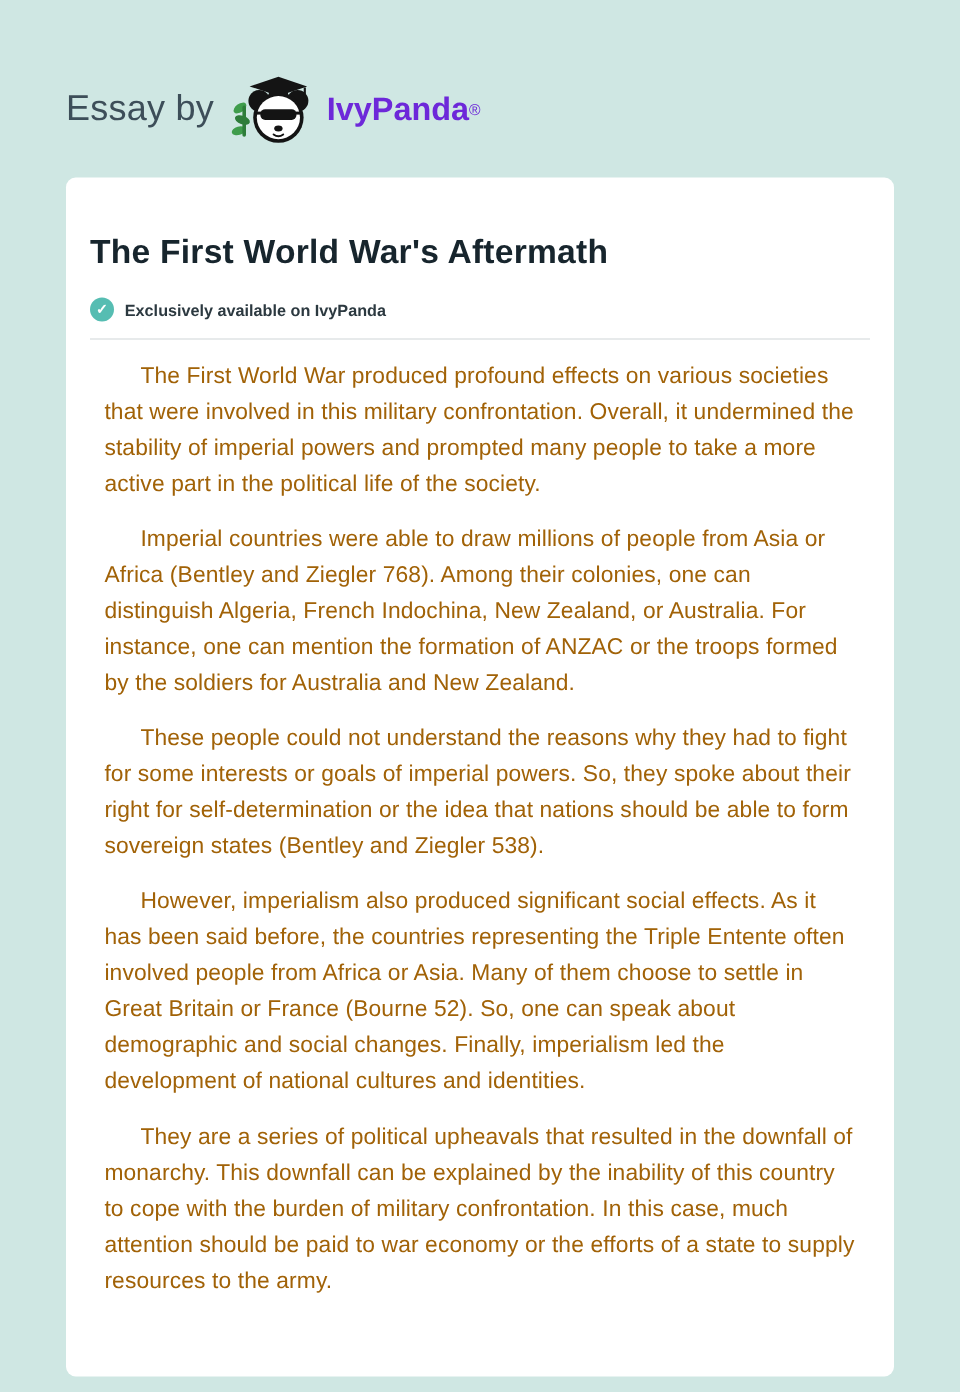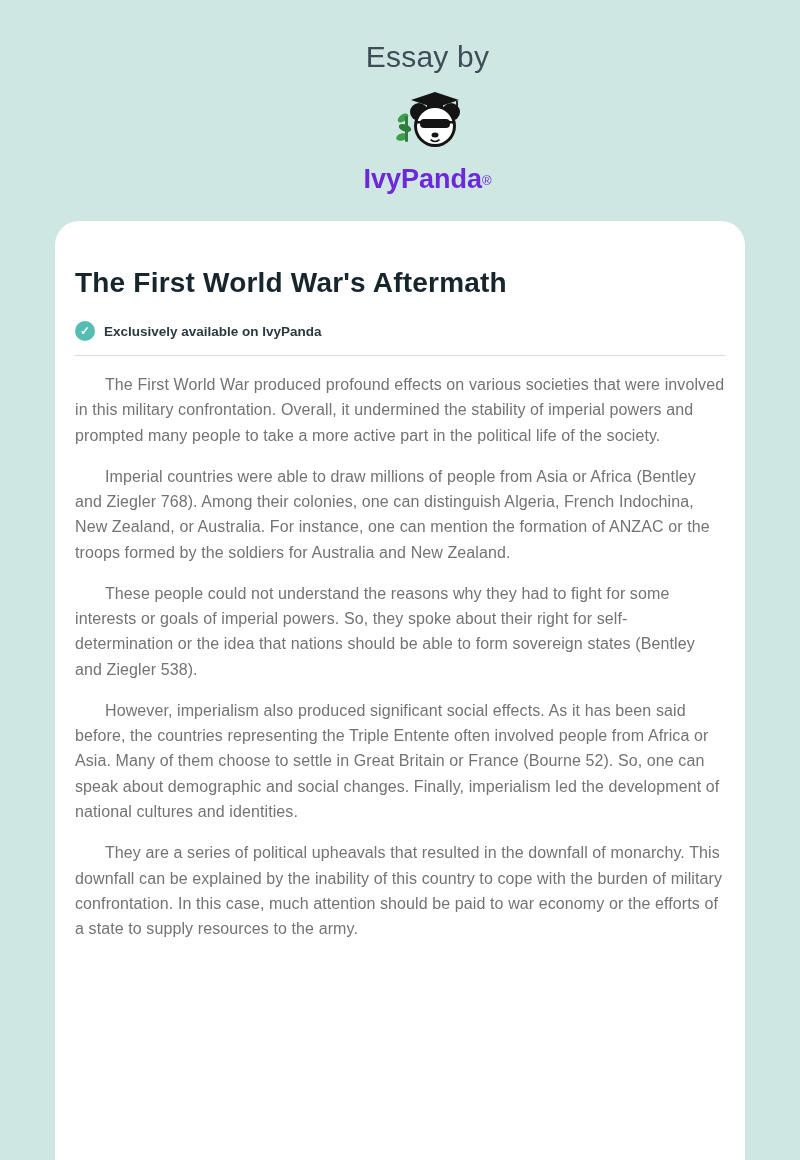--- a/index.html
+++ b/index.html
@@ -7,22 +7,21 @@
   body {
     height: 1160px;
     background: #cfe7e3;
     font-family: "Liberation Sans", sans-serif;
     overflow: hidden;
   }
   .header {
     display: flex;
     align-items: center;
     gap: 14px;
-    padding: 40px 0 26px 55px;
-    flex-direction: column;
+    padding: 60px 0 26px 55px;
   }
   .essay-by {
     font-size: 30px;
     color: #3d4e59;
     font-weight: 400;
     letter-spacing: 0.2px;
   }
   .logo {
     width: 66px;
     height: 62px;
@@ -35,21 +34,21 @@
     display: flex;
     align-items: center;
   }
   .brand .reg {
     font-size: 13px;
     font-weight: 400;
     margin-top: 1px;
   }
   .card {
     background: #ffffff;
-    border-radius: 24px;
+    border-radius: 8px;
     margin: 0 55px;
     padding: 30px 20px 48px 20px;
     min-height: 970px;
   }
   .title {
     font-size: 28px;
     font-weight: 700;
     color: #17252d;
     margin: 16px 0 22px 0;
     letter-spacing: 0.2px;
@@ -75,24 +74,24 @@
     justify-content: center;
     flex: 0 0 auto;
   }
   .availability-text {
     font-size: 13.5px;
     font-weight: 700;
     color: #2c3940;
     text-align: center;
   }
   .essay-body p {
-    font-size: 16px;
+    font-size: 19px;
     line-height: 1.58;
-    color: #737373;
-    margin: 16px 0;
+    color: #a16207;
+    margin: 16px 12px;
     text-indent: 30px;
     letter-spacing: 0.1px;
   }
 </style>
 </head>
 <body>
 
 <div class="header">
   <span class="essay-by">Essay by</span>
   <svg class="logo" viewBox="0 0 66 62" aria-hidden="true">

